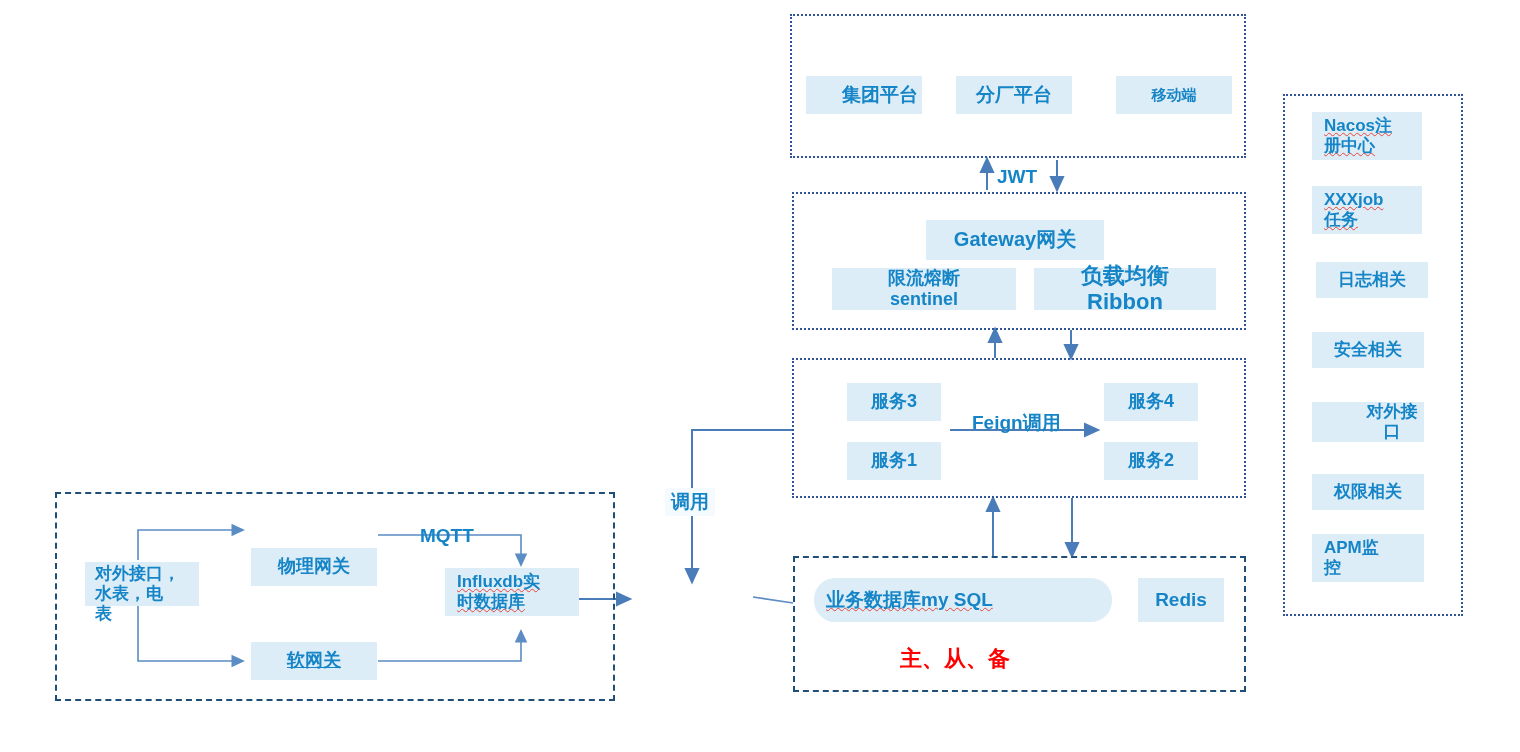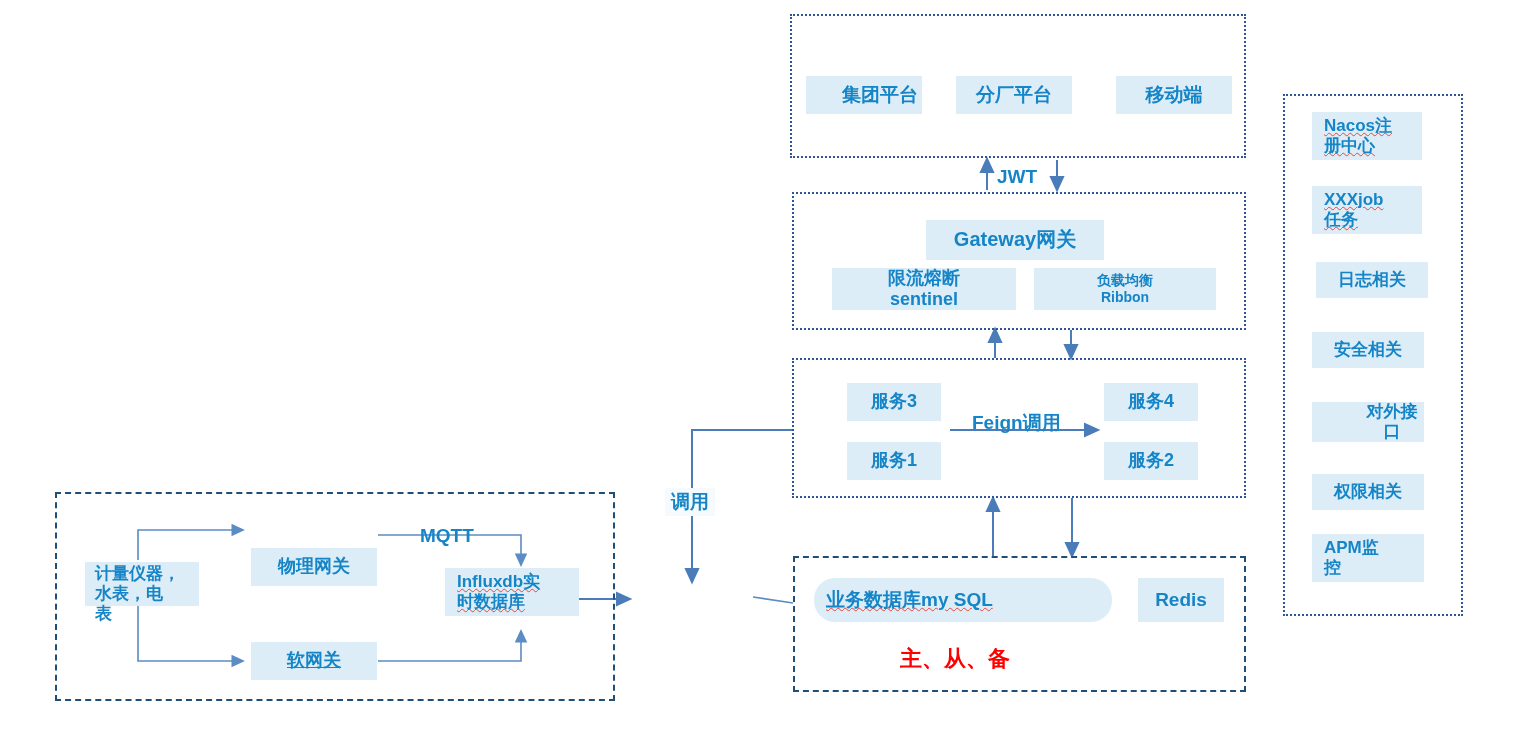--- a/index.html
+++ b/index.html
@@ -128,30 +128,30 @@
 
     <path class="ln-thin" d="M378,535 L521,535 L521,565" marker-end="url(#ah2)"></path>
 
     <path class="ln-thin" d="M378,661 L521,661 L521,631" marker-end="url(#ah2)"></path>
   </svg>
 
   <div class="group group-dotted" style="left:790px; top:14px; width:456px; height:144px;"></div>
 
   <div class="chip" style="left:806px; top:76px; width:116px; height:38px; font-size:19px;padding-left:32px;">集团平台</div>
   <div class="chip" style="left:956px; top:76px; width:116px; height:38px; font-size:19px;">分厂平台</div>
-  <div class="chip" style="left:1116px; top:76px; width:116px; height:38px; font-size:19px;">移动端</div>
+  <div class="chip" style="left:1116px; top:76px; width:116px; height:38px; font-size:15px;">移动端</div>
 
   <div class="label" style="left:997px; top:166px; font-size:19px;">JWT</div>
 
   <div class="group group-dotted" style="left:792px; top:192px; width:454px; height:138px;"></div>
 
   <div class="chip" style="left:926px; top:220px; width:178px; height:40px; font-size:20px;">Gateway网关</div>
   <div class="chip" style="left:832px; top:268px; width:184px; height:42px; font-size:18px;">限流熔断
 sentinel</div>
-  <div class="chip" style="left:1034px; top:268px; width:182px; height:42px; font-size:14px;">负载均衡
+  <div class="chip" style="left:1034px; top:268px; width:182px; height:42px; font-size:22px;">负载均衡
 Ribbon</div>
 
   <div class="group group-dotted" style="left:792px; top:358px; width:454px; height:140px;"></div>
 
   <div class="chip" style="left:847px; top:383px; width:94px; height:38px; font-size:18px;">服务3</div>
   <div class="chip" style="left:847px; top:442px; width:94px; height:38px; font-size:18px;">服务1</div>
   <div class="chip" style="left:1104px; top:383px; width:94px; height:38px; font-size:18px;">服务4</div>
   <div class="chip" style="left:1104px; top:442px; width:94px; height:38px; font-size:18px;">服务2</div>
 
   <div class="label" style="left:972px; top:410px; font-size:19px;">Feign调用</div>
@@ -162,21 +162,21 @@
   <div class="group group-dashed" style="left:793px; top:556px; width:453px; height:136px;"></div>
 
   <div class="chip left" style="left:814px; top:578px; width:298px; height:44px; font-size:19px;border-radius:21px;">
     <span class="squiggle">业务数据库my SQL</span>
   </div>
   <div class="chip" style="left:1138px; top:578px; width:86px; height:44px; font-size:19px;">Redis</div>
   <div class="label red-text" style="left:900px; top:644px; font-size:22px;">主、从、备</div>
 
   <div class="group group-dashed" style="left:55px; top:492px; width:560px; height:209px;"></div>
 
-  <div class="chip overflow" style="left:85px; top:562px; width:114px; height:44px; font-size:17px;">计量仪器，
+  <div class="chip overflow" style="left:85px; top:562px; width:114px; height:44px; font-size:17px;">对外接口，
 水表，电
 表</div>
   <div class="chip" style="left:251px; top:516px; width:126px; height:38px; font-size:18px;margin-top:32px;">物理网关</div>
   <div class="chip" style="left:251px; top:642px; width:126px; height:38px; font-size:18px;text-decoration:underline;">软网关</div>
   <div class="chip left" style="left:445px; top:568px; width:134px; height:48px; font-size:17px;">
     <span class="squiggle">Influxdb实
 时数据库</span>
   </div>
   <div class="label" style="left:420px; top:525px; font-size:19px;">MQTT</div>
 

